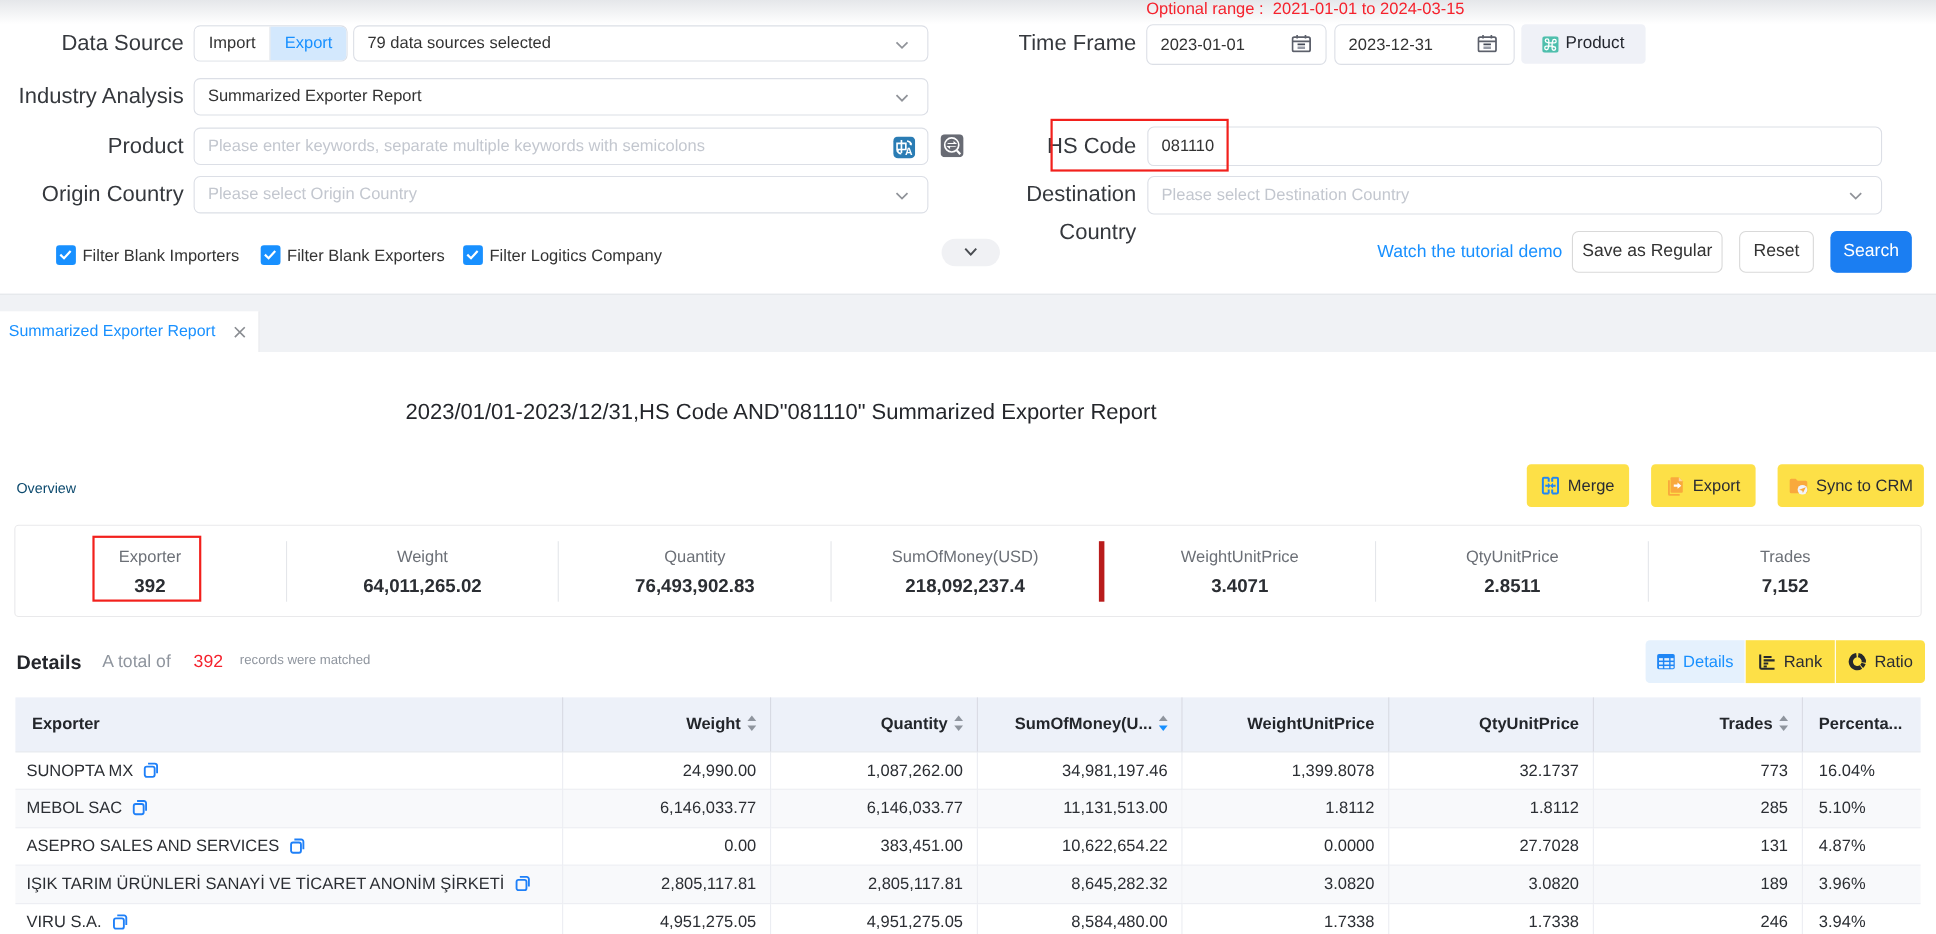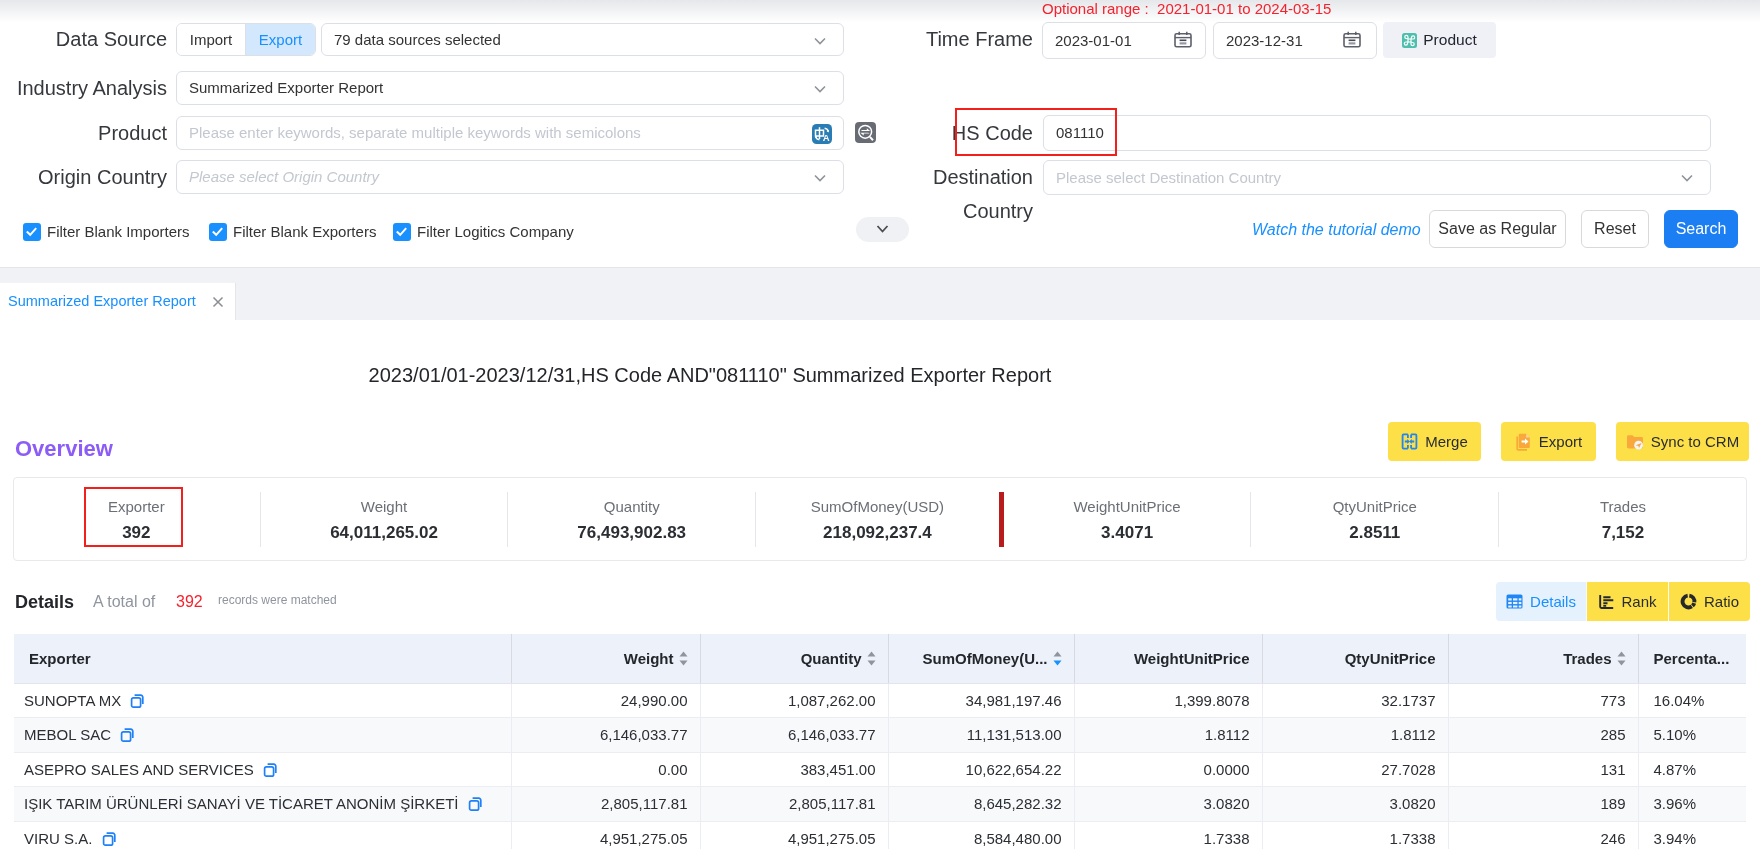--- a/index.html
+++ b/index.html
@@ -8,21 +8,21 @@
 #page { position:relative; width:1760px; height:849px; }
 .topshadow { left:0; top:0; width:1760px; height:22px; background:linear-gradient(#e5e7ea, rgba(255,255,255,0)); }
 .lbl { font-size:20px; color:#35383d; text-align:right; line-height:34px; }
 .inp { border:1px solid #dcdfe6; border-radius:6px; background:#fff; font-size:15px; color:#333; line-height:32px; padding:0 12px; }
 .ph { color:#c3c7cf; }
 .chev { position:absolute; width:14px; height:14px; }
 
 #seg { left:176px; top:23px; width:140px; height:33px; border:1px solid #dcdfe6; border-radius:6px; overflow:hidden; display:flex; }
 #seg .s1 { width:69px; border-right:1px solid #dcdfe6; text-align:center; line-height:31px; font-size:15px; color:#333; background:#fff; }
 #seg .s2 { flex:1; text-align:center; line-height:31px; font-size:15px; color:#1890ff; background:#d3e8fd; }
-.ckrow { top:223px; height:24px; }
+.ckrow { top:223px; height:24px;margin-left:28px; }
 .ckbox { width:18px; height:18px; background:#1890ff; border-radius:3px; display:inline-block; vertical-align:-3px; }
 .cklab { font-size:15px; color:#333; margin-left:6px; }
 .btn { border:1px solid #d9d9d9; border-radius:6px; background:#fff; font-size:16px; color:#333; text-align:center; }
 .redbox { border:2.5px solid #f2201c; }
 .grybtn { background:#fde047; border-radius:4px; font-size:15px; color:#2a2c33; display:flex; align-items:center; justify-content:center; gap:7px; }
 .statlbl { font-size:15px; color:#6b6f76; text-align:center; }
 .statval { font-size:17px; font-weight:bold; color:#2b2e33; text-align:center; }
 table.dt { border-collapse:collapse; table-layout:fixed; width:1732px; font-size:15px; }
 table.dt th { background:#edf1f9; font-weight:bold; color:#23262b; height:49px; border-right:1px solid #d7dae3; border-bottom:1px solid #e2e5ec; }
 table.dt th:last-child { border-right:none; }
@@ -70,21 +70,21 @@
 </div>
 <svg class="abs" style="left:855px; top:122px;" width="21" height="21" viewBox="0 0 21 21">
       <rect width="21" height="21" rx="4" fill="#686b74"></rect>
       <circle cx="10.2" cy="9.8" r="6.4" fill="none" stroke="#fff" stroke-width="1.5"></circle>
       <path d="M14.9 14.9 L18 18.2" stroke="#fff" stroke-width="2"></path>
       <path d="M5.8 8.1 h6 v-1.9 l3.4 2.7 -8 0 z" fill="#fff"></path>
       <path d="M14.7 11.5 h-6 v1.9 l-3.4 -2.7 8 0 z" fill="#fff"></path>
     </svg>
 
 <div class="abs lbl" style="left:0; top:160px; width:167px;text-align:right;">Origin Country</div>
-<div class="abs inp ph" style="left:176px; top:160px; width:668px; height:34px;font-style:italic;">Please select Origin Country
+<div class="abs inp ph" style="left:176px; top:160px; width:668px; height:34px;">Please select Origin Country
   <svg class="chev" style="right:16px; top:10px;" viewBox="0 0 14 14">
         <path d="M2 4.5 L7 9.5 L12 4.5" fill="none" stroke="#909399" stroke-width="1.6"></path>
       </svg>
 </div>
 
 <div class="abs" style="left:1042px; top:0px; font-size:15px; color:#f5222d;">Optional range&nbsp;:&nbsp;&nbsp;2021-01-01 to 2024-03-15</div>
 <div class="abs lbl" style="left:866px; top:22px; width:167px;">Time Frame</div>
 <div class="abs inp" style="left:1042px; top:22px; width:164px; height:37px; line-height:35px;">2023-01-01</div>
 <svg class="abs" style="left:1174px; top:31px;" width="18" height="17" viewBox="0 0 18 17">
       <rect x="1" y="2.8" width="16" height="13" rx="1.6" fill="none" stroke="#5c606b" stroke-width="1.6"></rect>
@@ -128,36 +128,36 @@
         </svg></span><span class="cklab">Filter Blank Exporters</span></div>
 <div class="abs ckrow" style="left:393px;"><span class="ckbox"><svg width="17" height="17" viewBox="0 0 17 17">
           <path d="M3.8 8.5 L7.2 11.8 L13.2 5.2" fill="none" stroke="#fff" stroke-width="2"></path>
         </svg></span><span class="cklab">Filter Logitics Company</span></div>
 <div class="abs" style="left:856px; top:217px; width:53px; height:25px; background:#f0f1f4; border-radius:13px;">
   <svg class="abs" style="left:20px; top:7px;" width="13" height="11" viewBox="0 0 13 11">
         <path d="M1.5 2 L6.5 7.5 L11.5 2" fill="none" stroke="#4a4d52" stroke-width="1.8"></path>
       </svg>
 </div>
 
-<div class="abs" style="left:1252px; top:221px; font-size:16px; color:#1890ff;font-style:italic;">Watch the tutorial demo</div>
+<div class="abs" style="left:1252px; top:221px; font-size:16px; color:#1890ff;">Watch the tutorial demo</div>
 <div class="abs btn" style="left:1429px; top:210px; width:137px; height:38px; line-height:36px;">Save as Regular</div>
 <div class="abs btn" style="left:1581px; top:210px; width:68px; height:38px; line-height:36px;">Reset</div>
 <div class="abs btn" style="left:1664px; top:210px; width:74px; height:38px; line-height:36px; background:#1b7ef2; border-color:#1b7ef2; color:#fff;">Search</div>
 
 <div class="abs" style="left:0; top:267px; width:1760px; height:53px; background:#f0f2f5; border-top:1px solid #e4e6ea;"></div>
 <div class="abs" style="left:0; top:283px; width:236px; height:37px; background:#fff; border-right:1px solid #e4e6ea;">
   <span style="position:absolute; left:8px; top:10px; font-size:14.5px; color:#1890ff;">Summarized Exporter Report</span>
   <svg class="abs" style="left:211px; top:12px;" width="14" height="14" viewBox="0 0 14 14">
         <path d="M2.5 2.5 L11.5 11.5 M11.5 2.5 L2.5 11.5" stroke="#8a8d92" stroke-width="1.5"></path>
       </svg>
 </div>
 
 <div class="abs" style="left:0; top:364px; width:1420px; text-align:center; font-size:20px; font-weight:500; color:#24262b;">2023/01/01-2023/12/31,HS Code AND"081110" Summarized Exporter Report</div>
 
-<div class="abs" style="left:15px; top:436px; font-size:22px; font-weight:bold; color:#8b5cf6;">Overview</div>
+<div class="abs" style="left:15px; top:436px; font-size:13px; font-weight:normal; color:#0c4a6e;">Overview</div>
 <div class="abs grybtn" style="left:1388px; top:422px; width:93px; height:39px;">
   <svg width="17" height="17" viewBox="0 0 17 17">
         <g fill="none" stroke="#1f86f5" stroke-width="1.8">
           <path d="M6.9 1.4 H2.6 a1 1 0 0 0 -1 1 V14.6 a1 1 0 0 0 1 1 H6.9"></path>
           <path d="M6.9 1.4 V4.9 M6.9 15.6 V12.1"></path>
           <path d="M10.1 1.4 h4.3 a1 1 0 0 1 1 1 V14.6 a1 1 0 0 1 -1 1 H10.1"></path>
           <path d="M10.1 1.4 V4.9 M10.1 15.6 V12.1"></path>
         </g>
         <path d="M3.8 7.6 h2.4 v-1.7 l2.6 2.6 -2.6 2.6 v-1.7 h-2.4 z" fill="#1f86f5"></path>
         <path d="M13.2 7.6 h-2.4 v-1.7 l-2.6 2.6 2.6 2.6 v-1.7 h2.4 z" fill="#1f86f5"></path>

